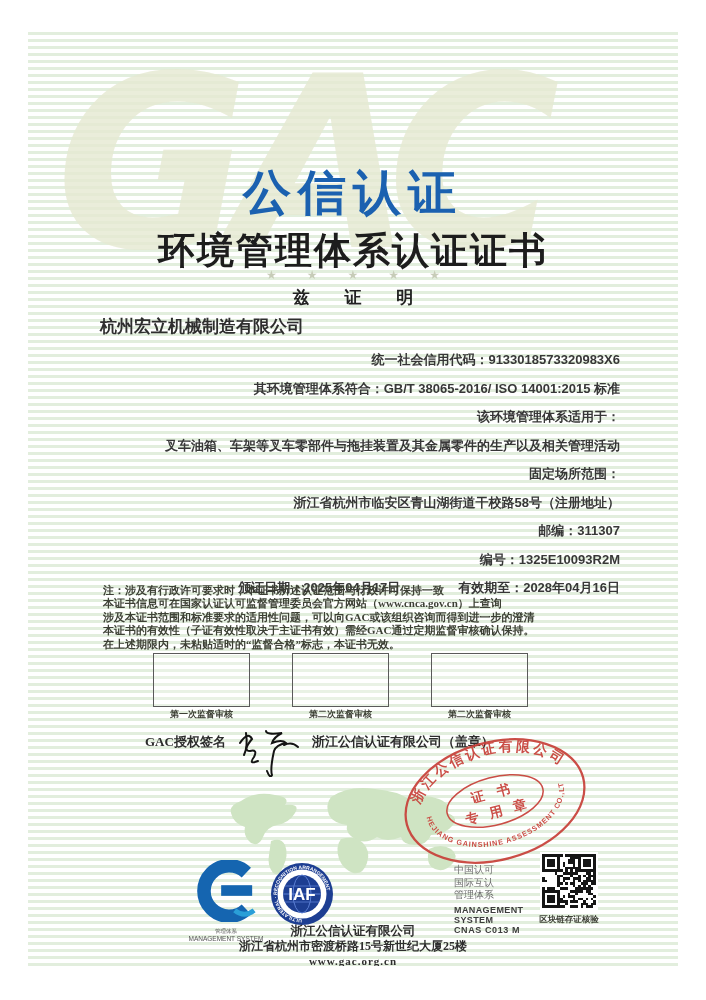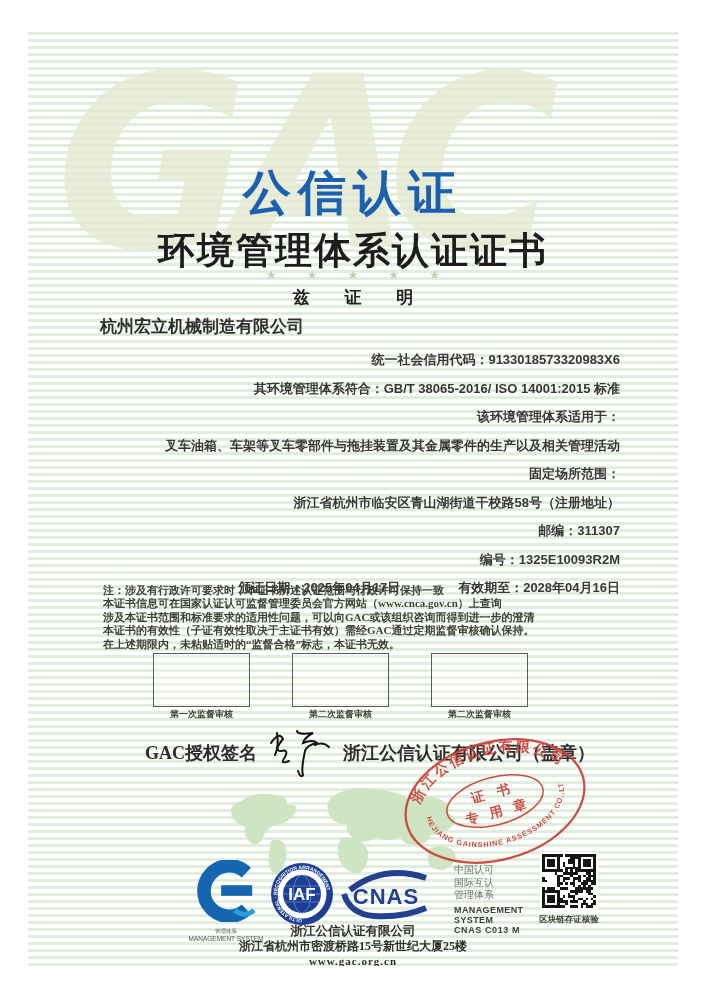--- a/index.html
+++ b/index.html
@@ -23,21 +23,21 @@
   .bodyblock{left:72px;top:287px;width:520px;color:#333;}
   .bodyblock .company{font-size:17px;font-weight:bold;margin:0 0 13px 0;color:#2e2e2e;}
   .bodyblock .line{font-size:13px;font-weight:bold;margin:0 0 10.5px 0;color:#373737;text-align:right;}
   .dateline .gap{display:inline-block;width:58px;}
   .notes{left:75px;top:556px;width:510px;font-family:"Liberation Serif",serif;font-weight:bold;font-size:11px;line-height:13.4px;color:#3d4035;}
   .boxesrow{left:125px;top:625px;width:402px;display:flex;gap:42px;}
   .auditbox{width:95px;height:52px;border:1px solid #5a5a5a;background:rgba(255,255,255,0.25);}
   .boxlabels{left:125px;top:680px;width:402px;display:flex;gap:42px;}
   .boxlabels div{width:97px;text-align:center;font-family:"Liberation Serif",serif;font-weight:bold;font-size:9px;color:#3d4035;}
   .sigrow{left:117px;top:697px;display:flex;align-items:flex-start;}
-  .siglabel,.sealabel{font-family:"Liberation Serif",serif;font-weight:bold;font-size:18px;color:#2c2c2c;padding-top:16px;}
+  .siglabel,.sealabel{font-family:"Liberation Serif",serif;font-weight:bold;font-size:13px;color:#2c2c2c;padding-top:8px;}
   .sigimg{margin:0 6px;}
   .stampwrap{left:372px;top:708px;width:190px;height:130px;transform:rotate(-15deg);opacity:0.93;z-index:3;}
   .mapwrap{left:185px;top:755px;z-index:1;}
   .logosrow{left:158px;top:832px;display:flex;align-items:flex-start;z-index:2;}
   .mgmtlogo{width:80px;text-align:center;}
   .mgmtcap1{font-size:5.5px;color:#555;margin-top:2px;}
   .mgmtcap2{font-size:6.5px;color:#555;}
   .iafwrap{margin-left:4px;margin-top:2px;}
   .cnaswrap{margin-left:6px;margin-top:8px;}
   .accred{left:426px;top:836px;width:110px;z-index:2;}
@@ -169,27 +169,20 @@
         <line x1="13" y1="32" x2="51" y2="32" stroke="#5b7fd4" stroke-width="1"></line>
         <line x1="15" y1="24" x2="49" y2="24" stroke="#5b7fd4" stroke-width="0.8"></line>
         <line x1="15" y1="40" x2="49" y2="40" stroke="#5b7fd4" stroke-width="0.8"></line>
         <text fill="#ffffff" font-size="5" font-weight="bold">
           <textPath href="#iafRing" startOffset="25%" text-anchor="middle" data-name="iaf-ring-text">MEMBER OF MULTILATERAL · RECOGNITION ARRANGEMENT</textPath>
         </text>
         <text x="32" y="38" text-anchor="middle" fill="#ffffff" font-size="17" font-weight="bold" data-name="iaf-text">IAF</text>
       </svg>
     </div>
 
-    <div class="cnaswrap" data-name="cnas-logo">
-      <svg width="92" height="52" viewBox="0 0 92 52" data-name="cnas-logo-icon">
-        <path d="M10 22 Q44 -4 86 10" fill="none" stroke="#24408e" stroke-width="6"></path>
-        <path d="M4 26 Q10 46 34 48 Q62 50 86 40" fill="none" stroke="#24408e" stroke-width="6"></path>
-        <text x="46" y="36" text-anchor="middle" fill="#24408e" font-size="22" font-weight="bold" letter-spacing="1" data-name="cnas-text">CNAS</text>
-      </svg>
-    </div>
   </div>
 
   <div class="layer accred" data-name="accreditation-block">
     <div class="cn" data-name="accreditation-cn-line1">中国认可</div>
     <div class="cn" data-name="accreditation-cn-line2">国际互认</div>
     <div class="cn" data-name="accreditation-cn-line3">管理体系</div>
     <div class="en" data-name="accreditation-en-line">MANAGEMENT SYSTEM</div>
     <div class="code" data-name="accreditation-code">CNAS C013 M</div>
   </div>
 

